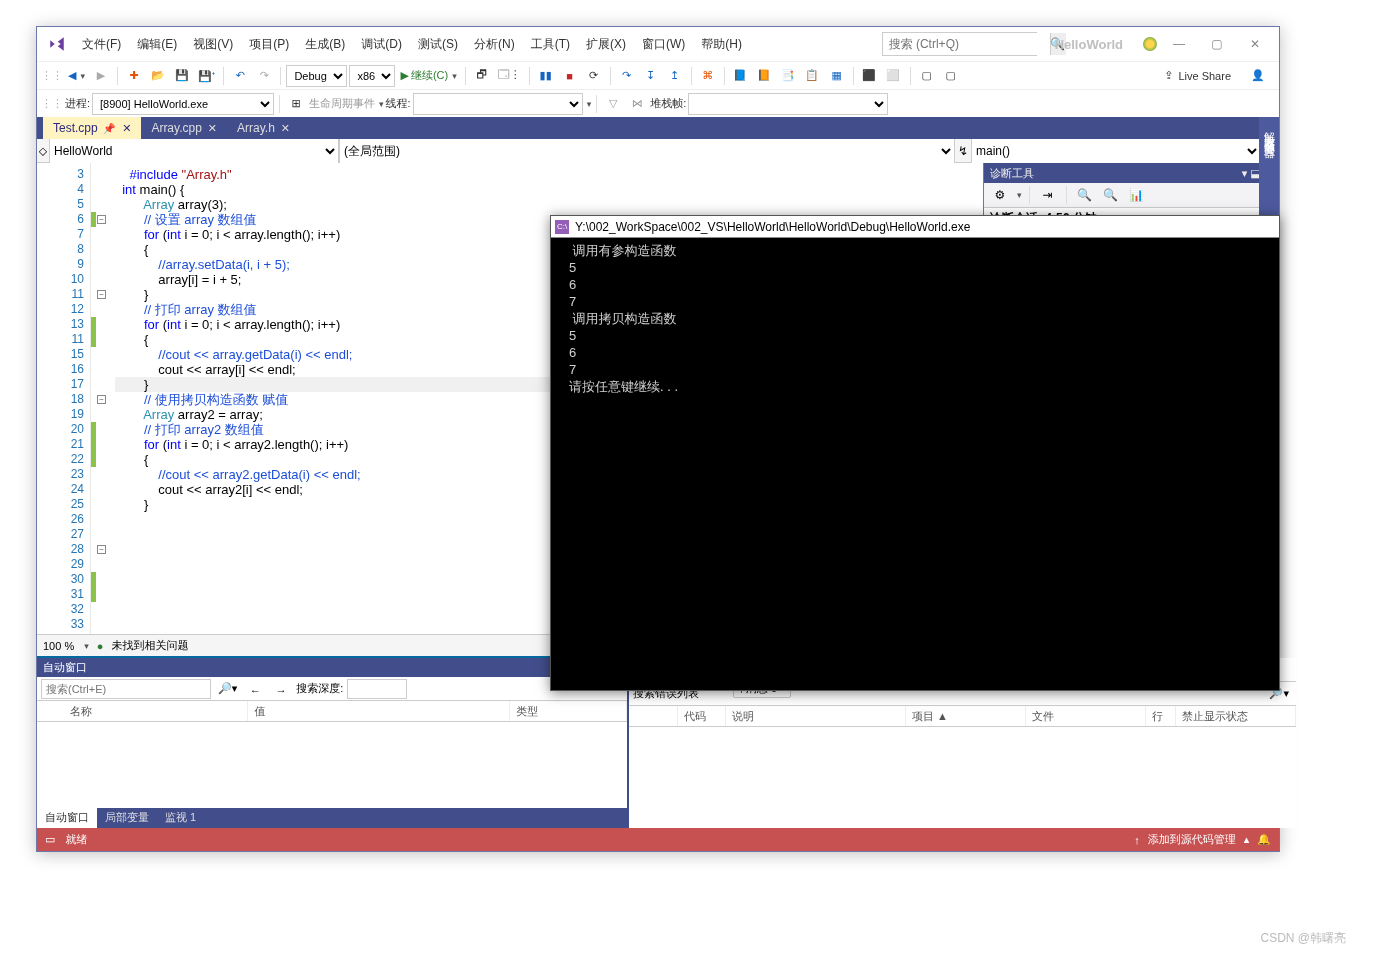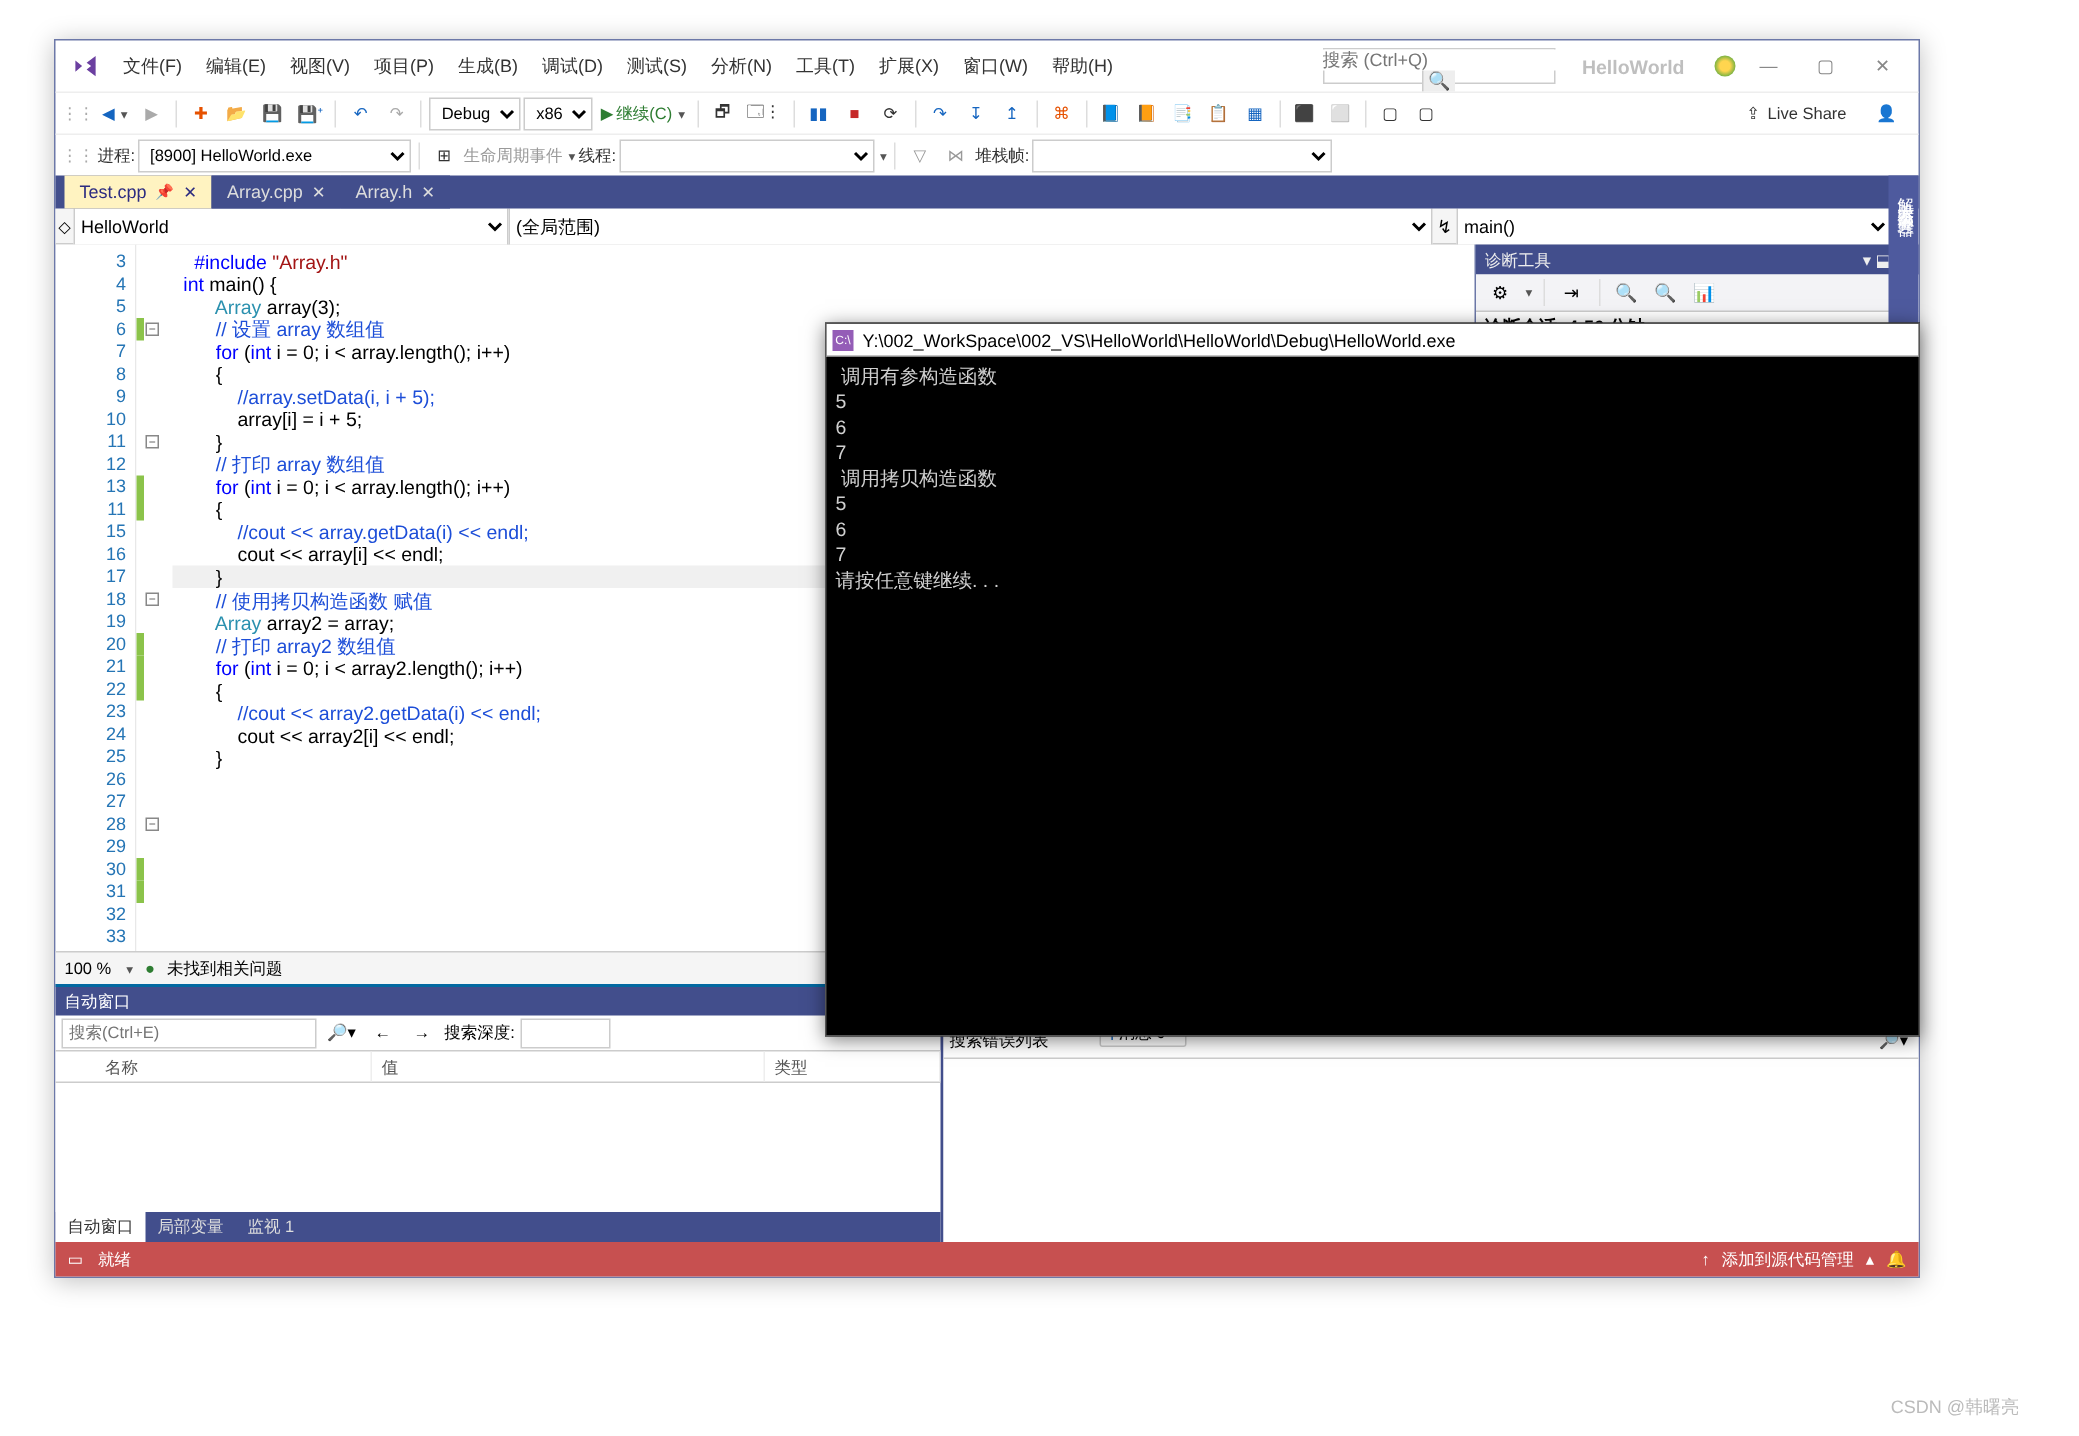--- a/index.html
+++ b/index.html
@@ -6,21 +6,21 @@
 body { background:#fff; width:1386px; height:957px; position:relative; }
 .shell { position:absolute; left:36px; top:26px; width:1244px; height:826px; border:1px solid #6c78a8; background:#fff; box-shadow:0 2px 16px rgba(0,0,0,.25); display:flex; flex-direction:column; }
 
 
 .title-row { height:34px; display:flex; align-items:center; padding:0 6px; font-size:12px; color:#333; gap:4px; }
 .vs-logo { width:28px; display:flex; align-items:center; justify-content:center; }
 .vs-logo svg { width:18px; height:18px; }
 .menu-items { display:flex; gap:2px; }
 .menu-it { padding:4px 7px; border-radius:2px; }
 .title-spacer { flex:1; }
-.search-box { display:flex; align-items:center; height:24px; border:1px solid #ccc; width:155px;flex-direction:column; }
+.search-box { display:flex; align-items:center; height:24px; border:1px solid #ccc; width:155px; }
 .search-box input { flex:1; border:0; outline:0; height:22px; padding:0 6px; font-size:12px; color:#777; }
 .search-box .sbtn { width:22px; height:22px; display:flex; align-items:center; justify-content:center; background:#eee; border-left:1px solid #ccc; }
 .proj-name { margin-left:14px; color:#bfbfbf; font-size:13px; font-weight:600; }
 .win-ctl { display:flex; gap:2px; margin-left:auto; }
 .win-btn { width:36px; height:24px; display:flex; align-items:center; justify-content:center; color:#888; }
 .badge-dot{width:14px;height:14px;border-radius:50%;background:radial-gradient(circle,#ffd54f 35%,#7cb342 70%);}
 
 
 .toolbar { height:28px; display:flex; align-items:center; padding:0 4px; font-size:11px; color:#333; gap:2px; border-top:1px solid #eee; }
 .tbtn { min-width:22px; height:22px; padding:0 3px; display:flex; align-items:center; justify-content:center; border-radius:2px; gap:2px;}
@@ -84,21 +84,21 @@
 .pill .x{color:#c62828;font-weight:bold;} .pill .w{color:#f9a825;} .pill .i{color:#1565c0;}
 
 
 .status{height:23px;background:#c75050;color:#fff;font-size:11px;display:flex;align-items:center;padding:0 8px;gap:10px;}
 .status .right{margin-left:auto;display:flex;align-items:center;gap:8px;}
 
 
 .term{position:absolute;left:550px;top:215px;width:730px;height:476px;background:#000;color:#d0d0d0;font-family:SimSun,Consolas,monospace;font-size:13px;z-index:50;box-shadow:0 2px 12px rgba(0,0,0,.5);border:1px solid #555;}
 .term .tt{height:22px;background:#fff;color:#000;display:flex;align-items:center;font-size:12px;padding:0 4px;gap:6px;border-bottom:1px solid #888;}
 .term .tt-ico{width:14px;height:14px;background:#945db7;color:#fff;font-size:8px;display:flex;align-items:center;justify-content:center;}
-.term pre{padding:4px 6px;line-height:17px;white-space:pre;}
+.term pre{padding:4px 18px;line-height:17px;white-space:pre;}
 
 .csdn{position:absolute;right:40px;bottom:10px;font-size:12px;color:#bbb;}
 </style>
 </head>
 <body>
 
 <div class="shell">
 
   <div class="title-row">
     <div class="vs-logo">
@@ -344,20 +344,29 @@
             <span class="pill"><span class="i">ℹ</span> 消息 0</span>
           </span>
         <span class="tbtn">▽</span>
         <select class="tdrop"><option>生成 + IntelliSense</option></select>
       </div>
       <div class="sr-row">
         <span>搜索错误列表</span>
         <span style="flex:1"></span>
         <span class="tbtn">🔎▾</span>
       </div>
+      <div class="bthead" id="err-cols">
+          <div style="width: 22px;"></div>
+          <div style="width: 48px;">代码</div>
+          <div style="width: 180px;">说明</div>
+          <div style="width: 120px;">项目 ▲</div>
+          <div style="width: 120px;">文件</div>
+          <div style="width: 30px;">行</div>
+          <div style="width: 120px;">禁止显示状态</div>
+        </div>
       <div style="flex:1"></div>
     </div>
   </div>
 
   <div class="status">
     <span>▭</span>
     <span>就绪</span>
     <div class="right">
       <span>↑</span>
       <span>添加到源代码管理</span>

